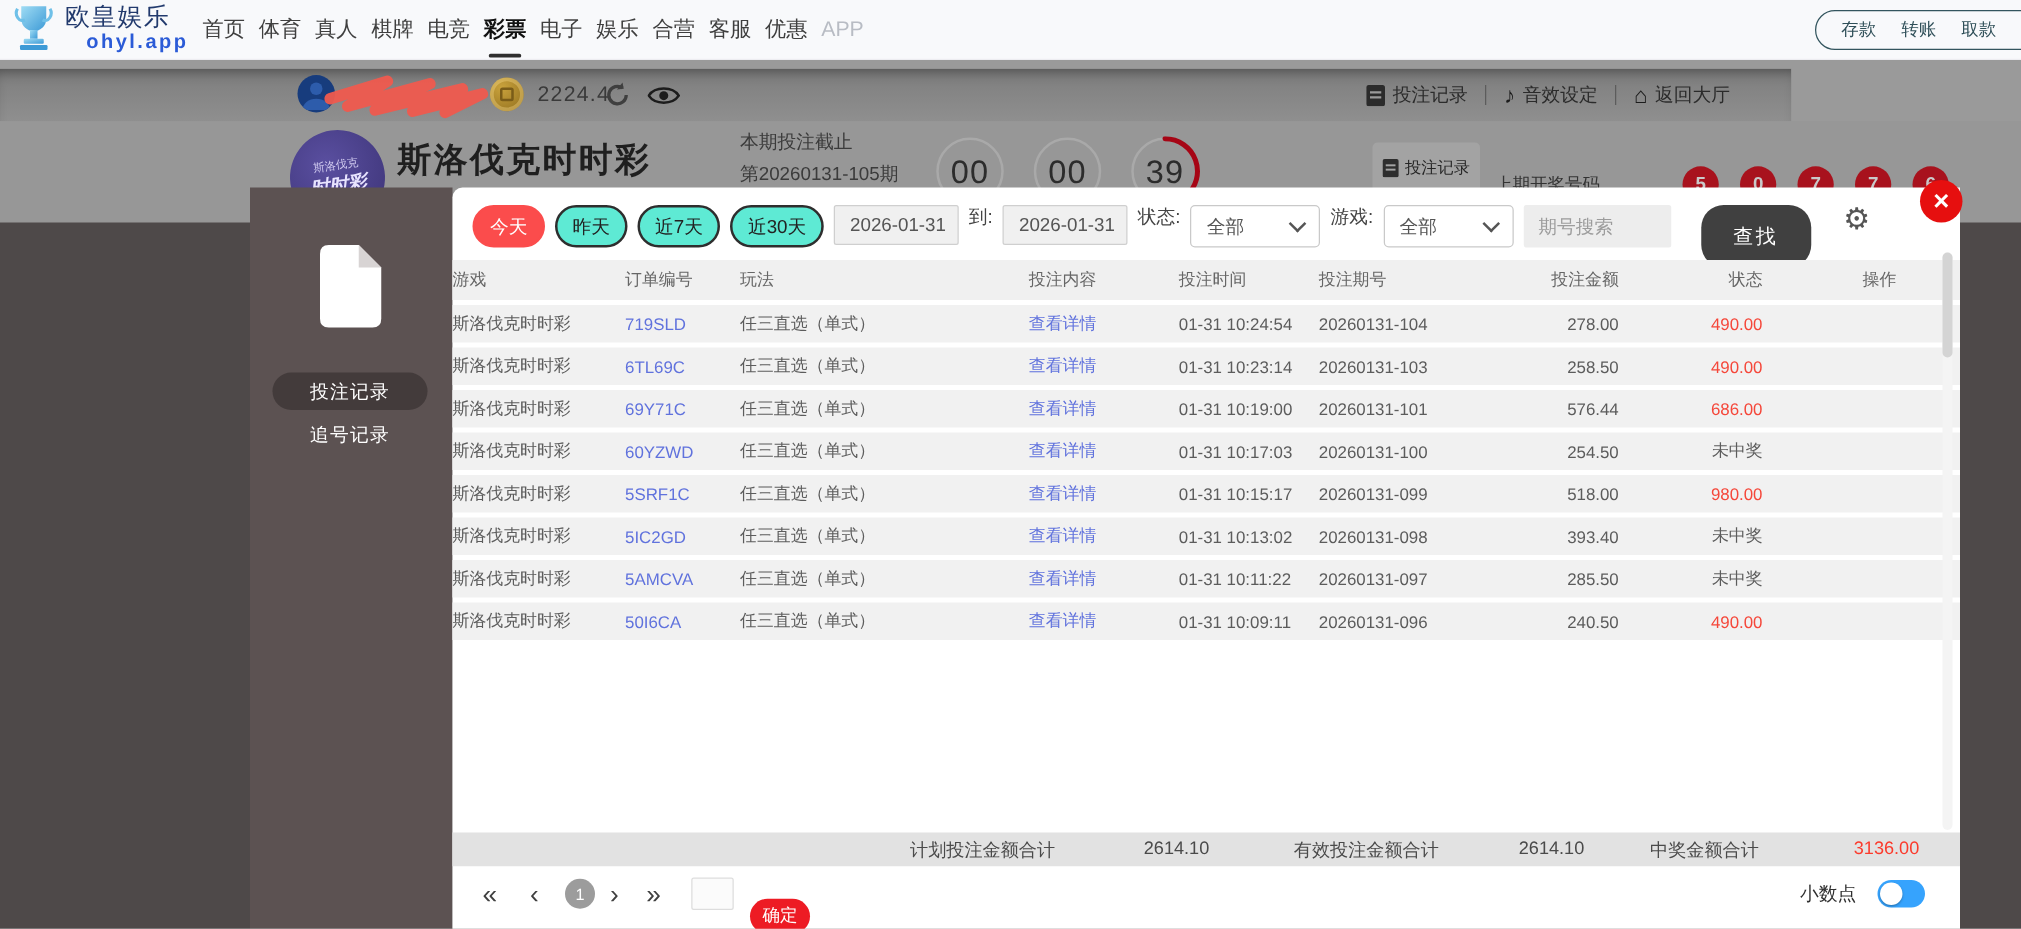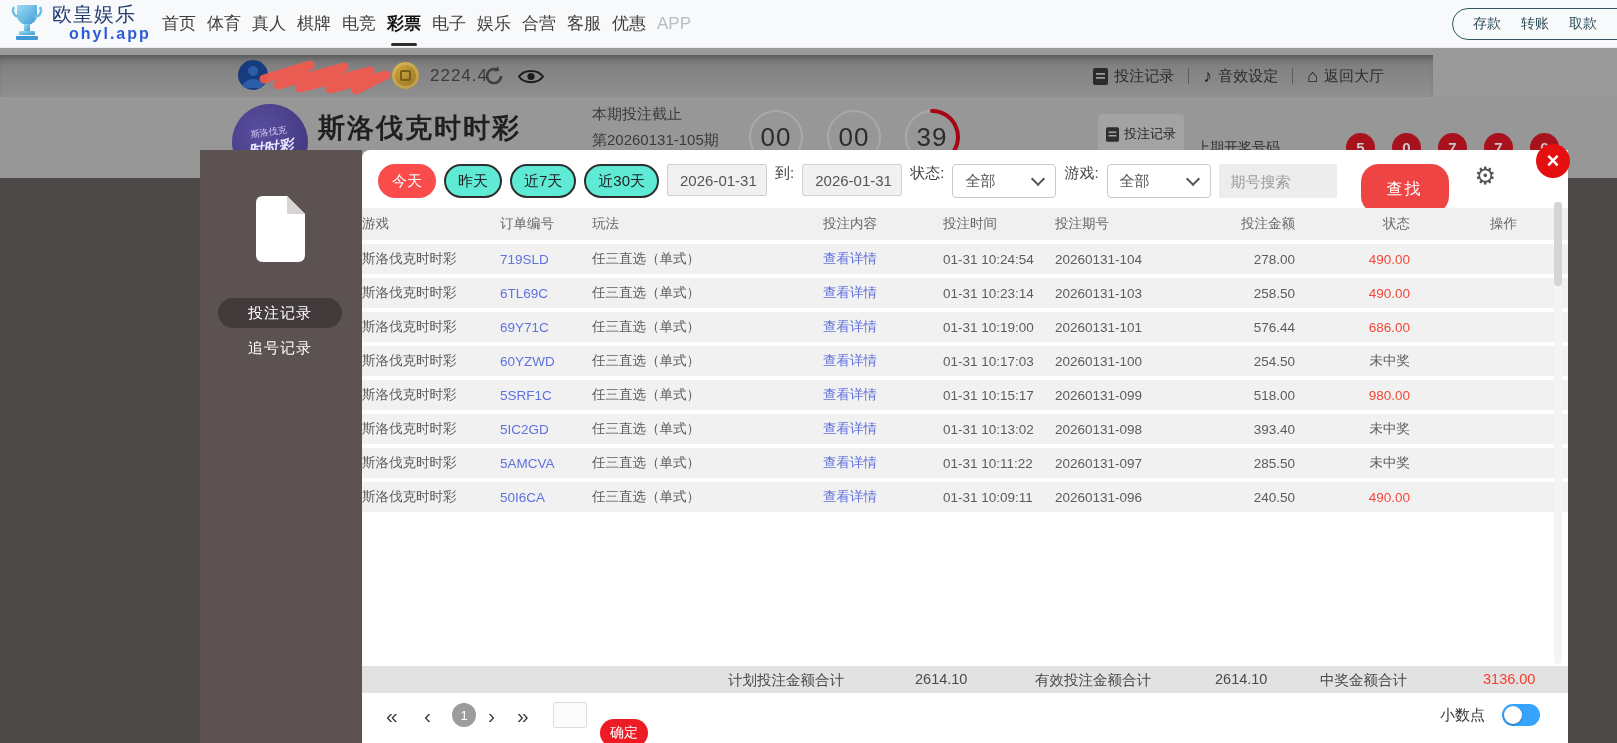--- a/index.html
+++ b/index.html
@@ -67,21 +67,21 @@
 
   .filterbar{position:absolute;left:16px;top:14px;height:34px;display:flex;align-items:flex-start;gap:8px;}
   .qpill{height:34px;padding:0 12px;border:2px solid #2e2e2e;border-radius:18px;background:#5eead4;display:flex;align-items:center;font-size:15px;color:#222;cursor:pointer;box-sizing:border-box;white-space:nowrap;}
   .qpill.active{background:#fb4c4c;border-color:#fb4c4c;color:#fff;}
   .date-box{width:100px;height:32px;background:#f0f0f0;border:1px solid #cfcfcf;border-radius:2px;font-size:15px;color:#555;display:flex;align-items:center;padding-left:12px;box-sizing:border-box;cursor:text;}
   .flabel{font-size:15px;color:#444;white-space:nowrap;}
   .sel{width:104px;height:34px;background:#fff;border:1px solid #c9c9c9;border-radius:4px;display:flex;align-items:center;justify-content:space-between;padding:0 12px;font-size:15px;color:#555;cursor:pointer;box-sizing:border-box;}
   .chev{width:8px;height:8px;border-right:2px solid #555;border-bottom:2px solid #555;transform:rotate(45deg);margin-top:-4px;}
   .search-box{width:104px;height:32px;background:#ededed;border:none;border-radius:2px;font-size:15px;color:#555;padding-left:12px;font-family:inherit;}
   .search-box::placeholder{color:#9c9c9c;}
-  .find-btn{width:88px;height:50px;background:#ef4444;border:none;border-radius:18px;color:#fff;font-size:16px;cursor:pointer;margin-left:16px;font-family:inherit;letter-spacing:2px;}
+  .find-btn{width:88px;height:50px;background:#404040;border:none;border-radius:18px;color:#fff;font-size:16px;cursor:pointer;margin-left:16px;font-family:inherit;letter-spacing:2px;}
   .gear{font-size:24px;color:#555;margin-left:18px;cursor:pointer;line-height:24px;}
 
   .grid{display:grid;grid-template-columns:138px 92px 231px 120px 112px 183px 57px 115px 107px;align-items:center;}
   .thead{position:absolute;left:0;top:58px;width:1206px;height:32px;background:#f0f0f0;font-size:13.5px;color:#666;box-sizing:border-box;}
   .tbody{position:absolute;left:0;top:94px;width:1206px;}
   .trow{height:30px;background:#f1f1f1;margin-bottom:4px;font-size:13.5px;color:#5c5c5c;}
   .c-r{text-align:right;}
   .link{color:#6072dd;cursor:pointer;}
   .win{color:#f5473a;}
 

